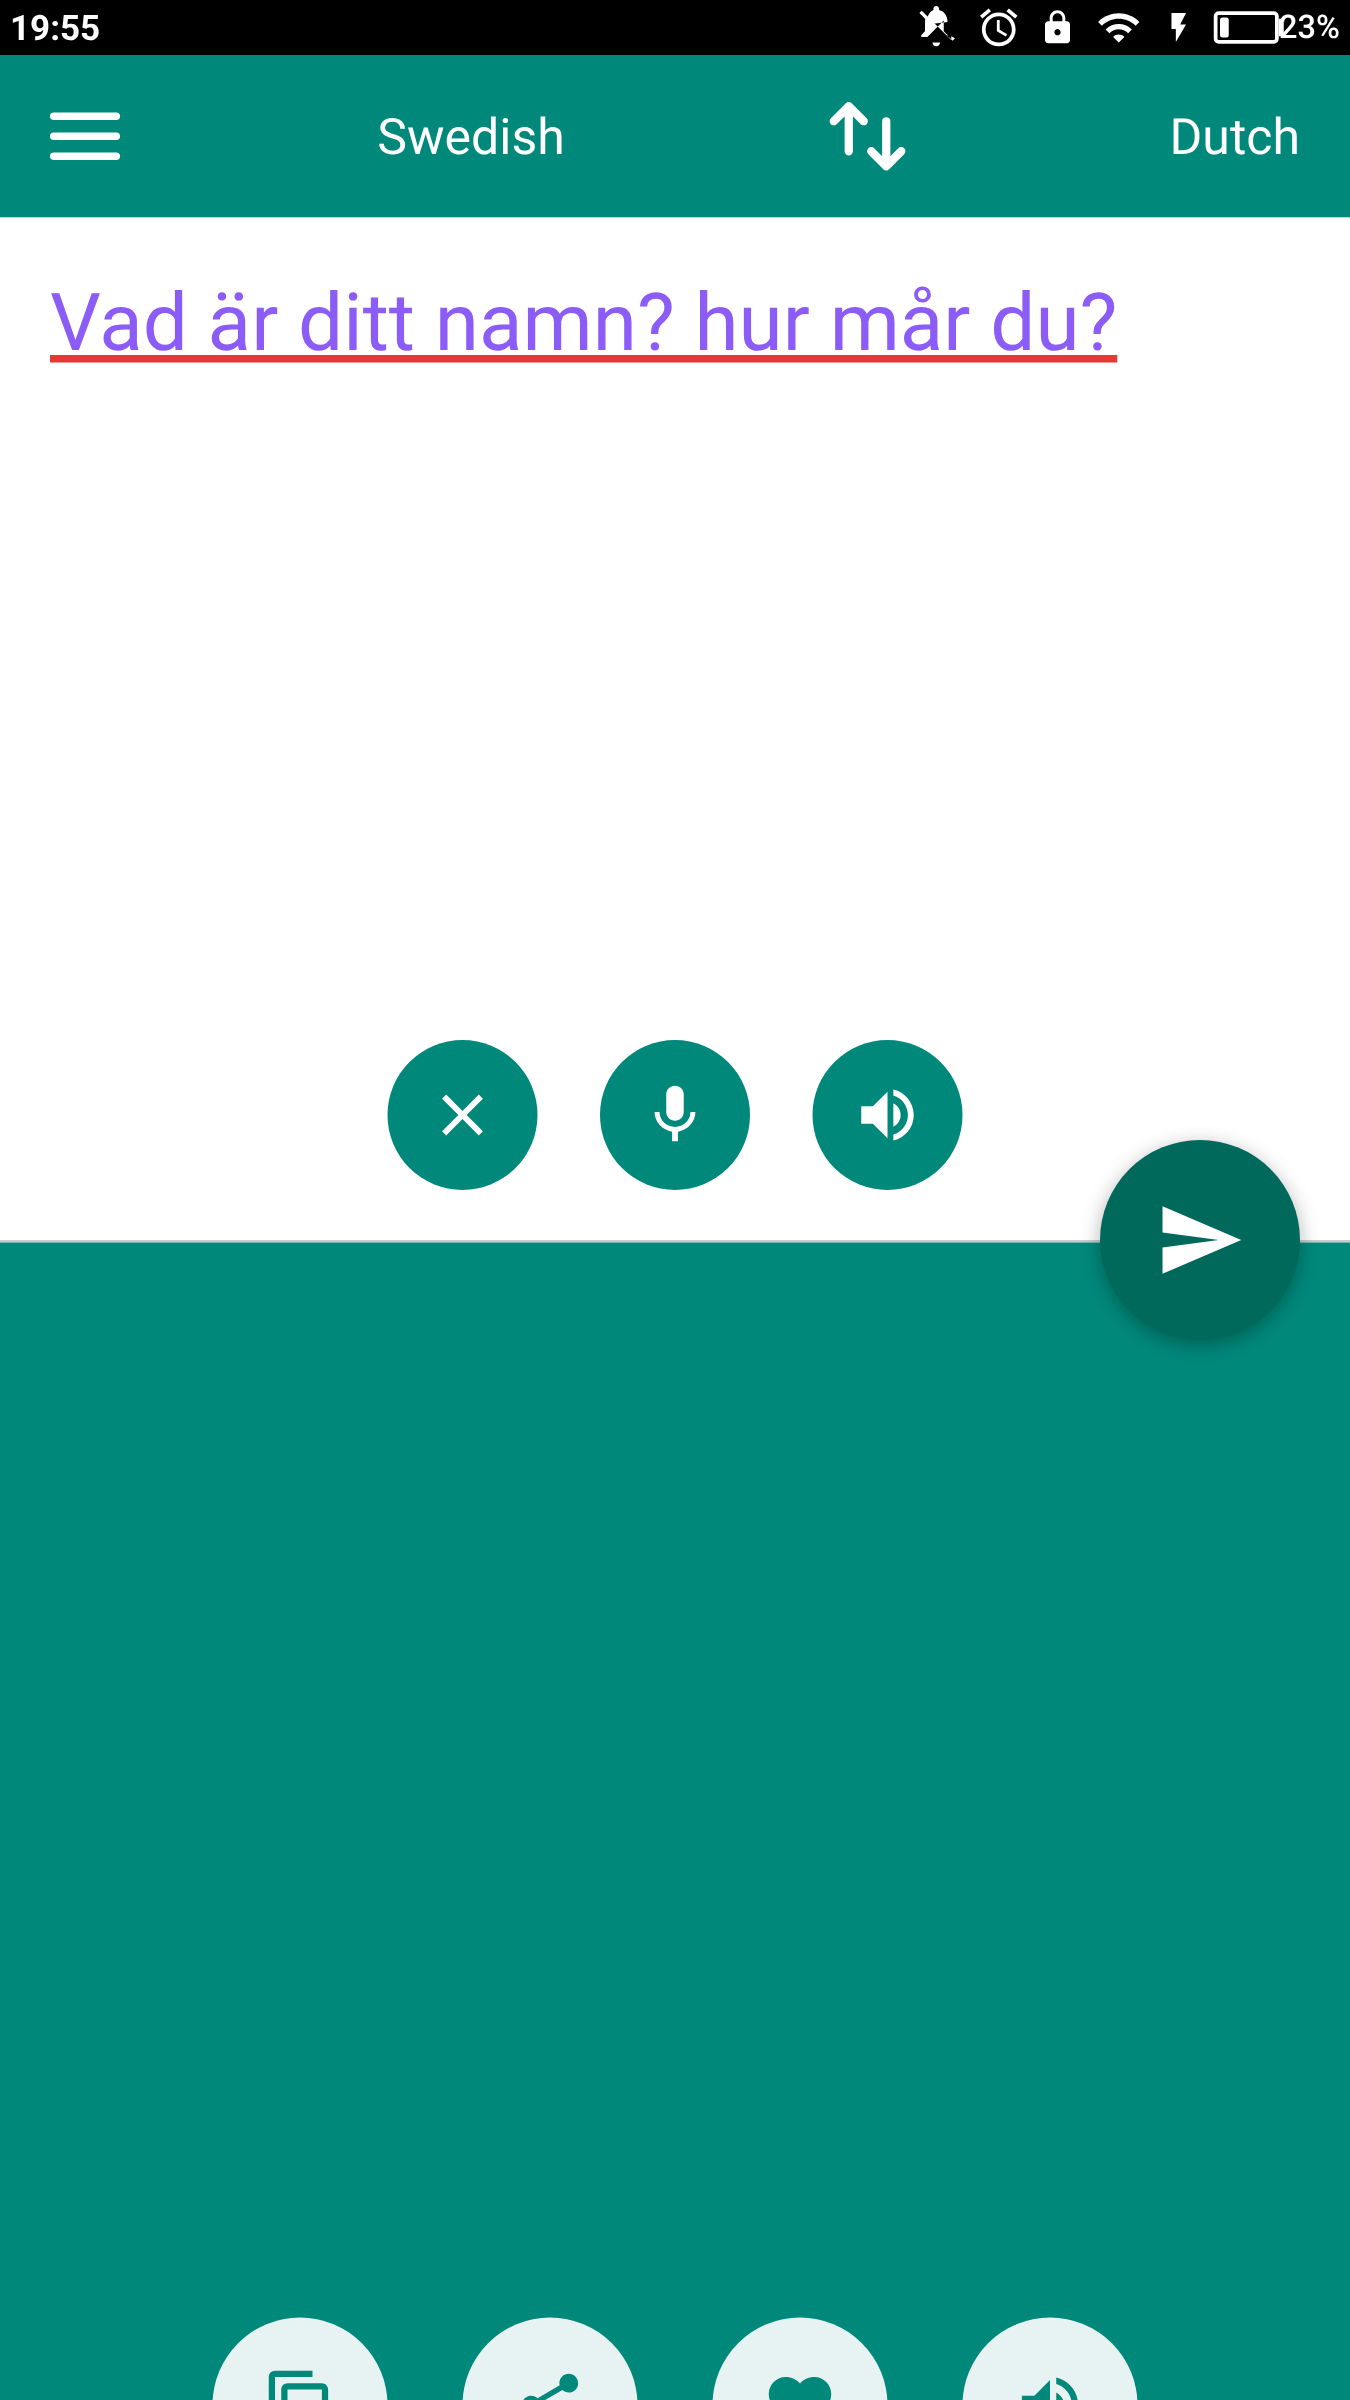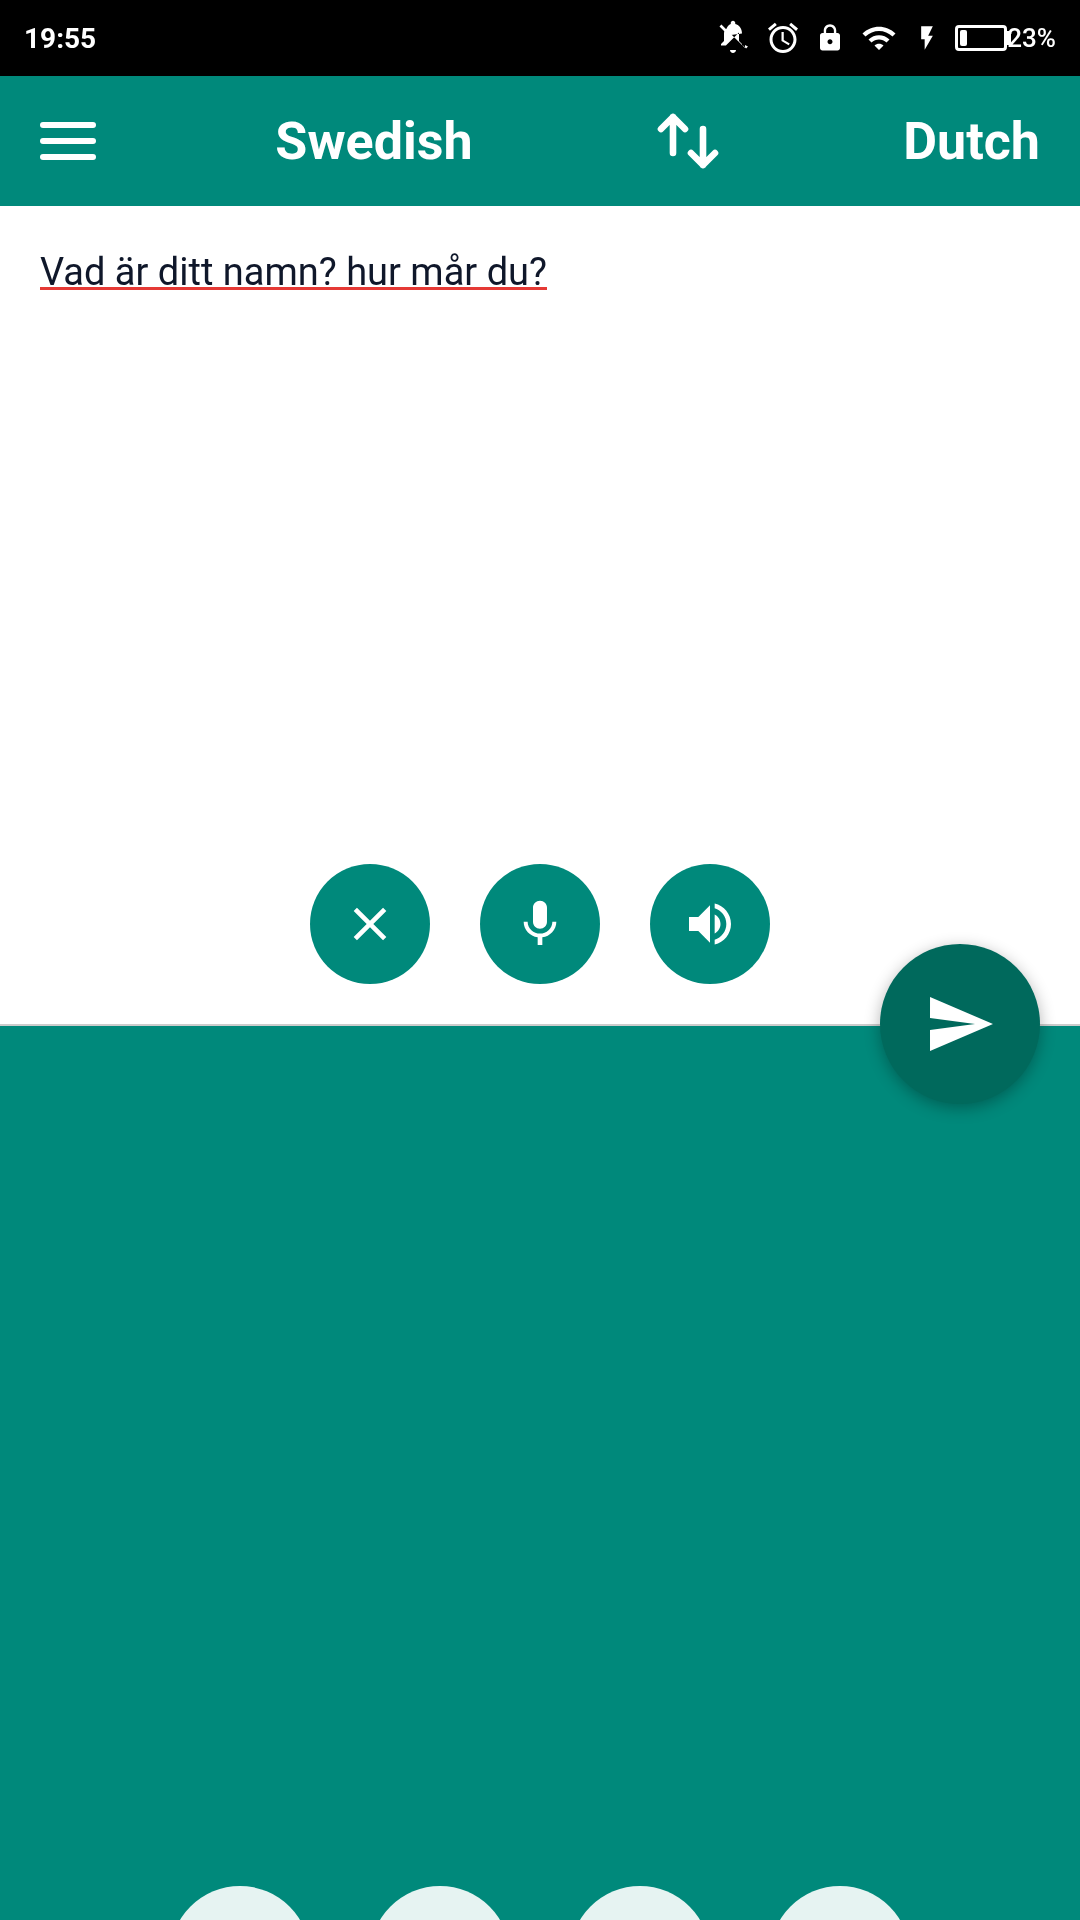--- a/index.html
+++ b/index.html
@@ -10,25 +10,25 @@
       height: 1920px;
       font-family: 'Roboto', Arial, sans-serif;
       overflow: hidden;
       background: #e0f2f1;
     }
 
     
     .status-bar {
       background: #000;
       color: #fff;
-      height: 76px;
+      height: 44px;
       display: flex;
       align-items: center;
       justify-content: space-between;
-      padding: 0 24px;
+      padding: 0 8px;
       font-size: 28px;
       font-weight: 500;
     }
     .status-time { font-weight: bold; }
     .status-icons { display: flex; align-items: center; gap: 14px; }
 
     
     .navbar {
       background: #00897b;
       height: 130px;
@@ -47,22 +47,22 @@
     .nav-menu-icon span {
       display: block;
       width: 56px;
       height: 6px;
       background: #fff;
       border-radius: 3px;
     }
 
     .nav-lang {
       color: #fff;
-      font-size: 52px;
-      font-weight: 700;
+      font-size: 40px;
+      font-weight: 400;
       cursor: pointer;
     }
 
     .nav-swap {
       color: #fff;
       font-size: 64px;
       cursor: pointer;
       display: flex;
       align-items: center;
     }
@@ -71,23 +71,23 @@
     .source-panel {
       background: #fff;
       margin: 0;
       padding: 40px 40px 20px 40px;
       min-height: 820px;
       position: relative;
       border-bottom: 2px solid #ccc;
     }
 
     .source-text {
-      font-size: 38px;
+      font-size: 64px;
       line-height: 1.4;
-      color: #0f172a;
+      color: #8b5cf6;
       text-decoration: underline;
       text-decoration-color: #e53935;
       text-decoration-style: solid;
     }
 
     .source-buttons {
       position: absolute;
       bottom: 40px;
       left: 50%;
       transform: translateX(-50%);

